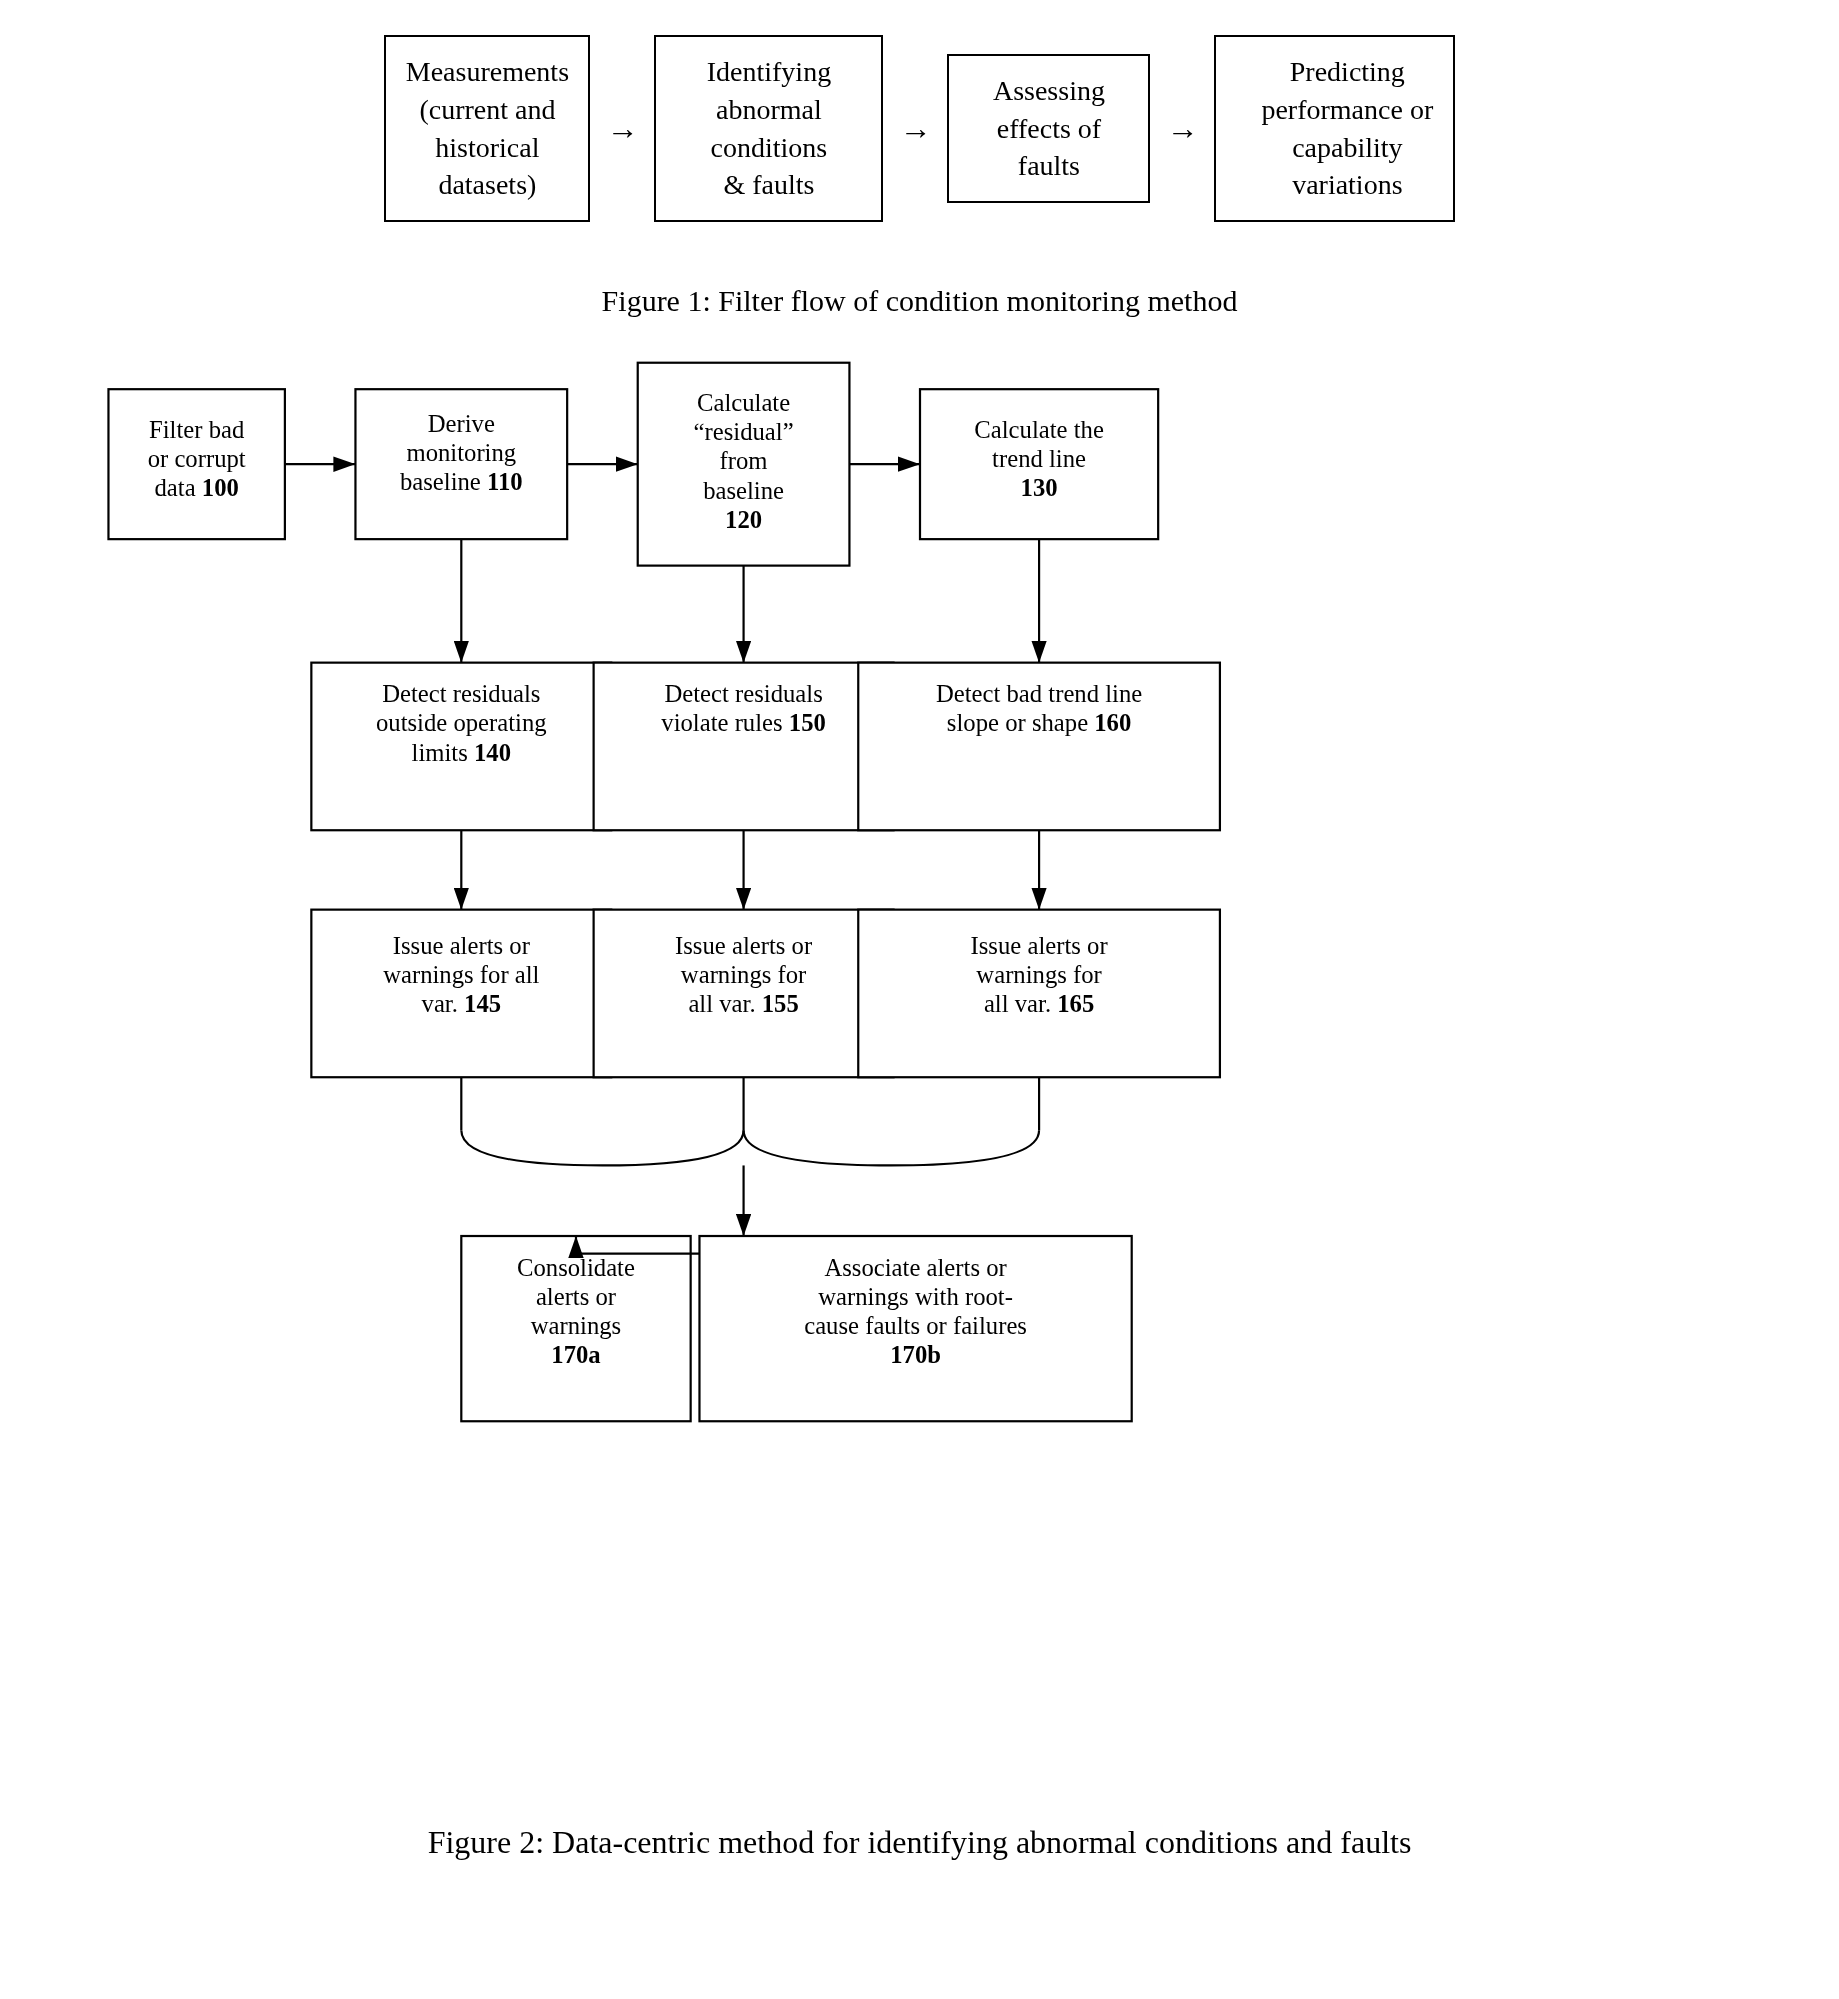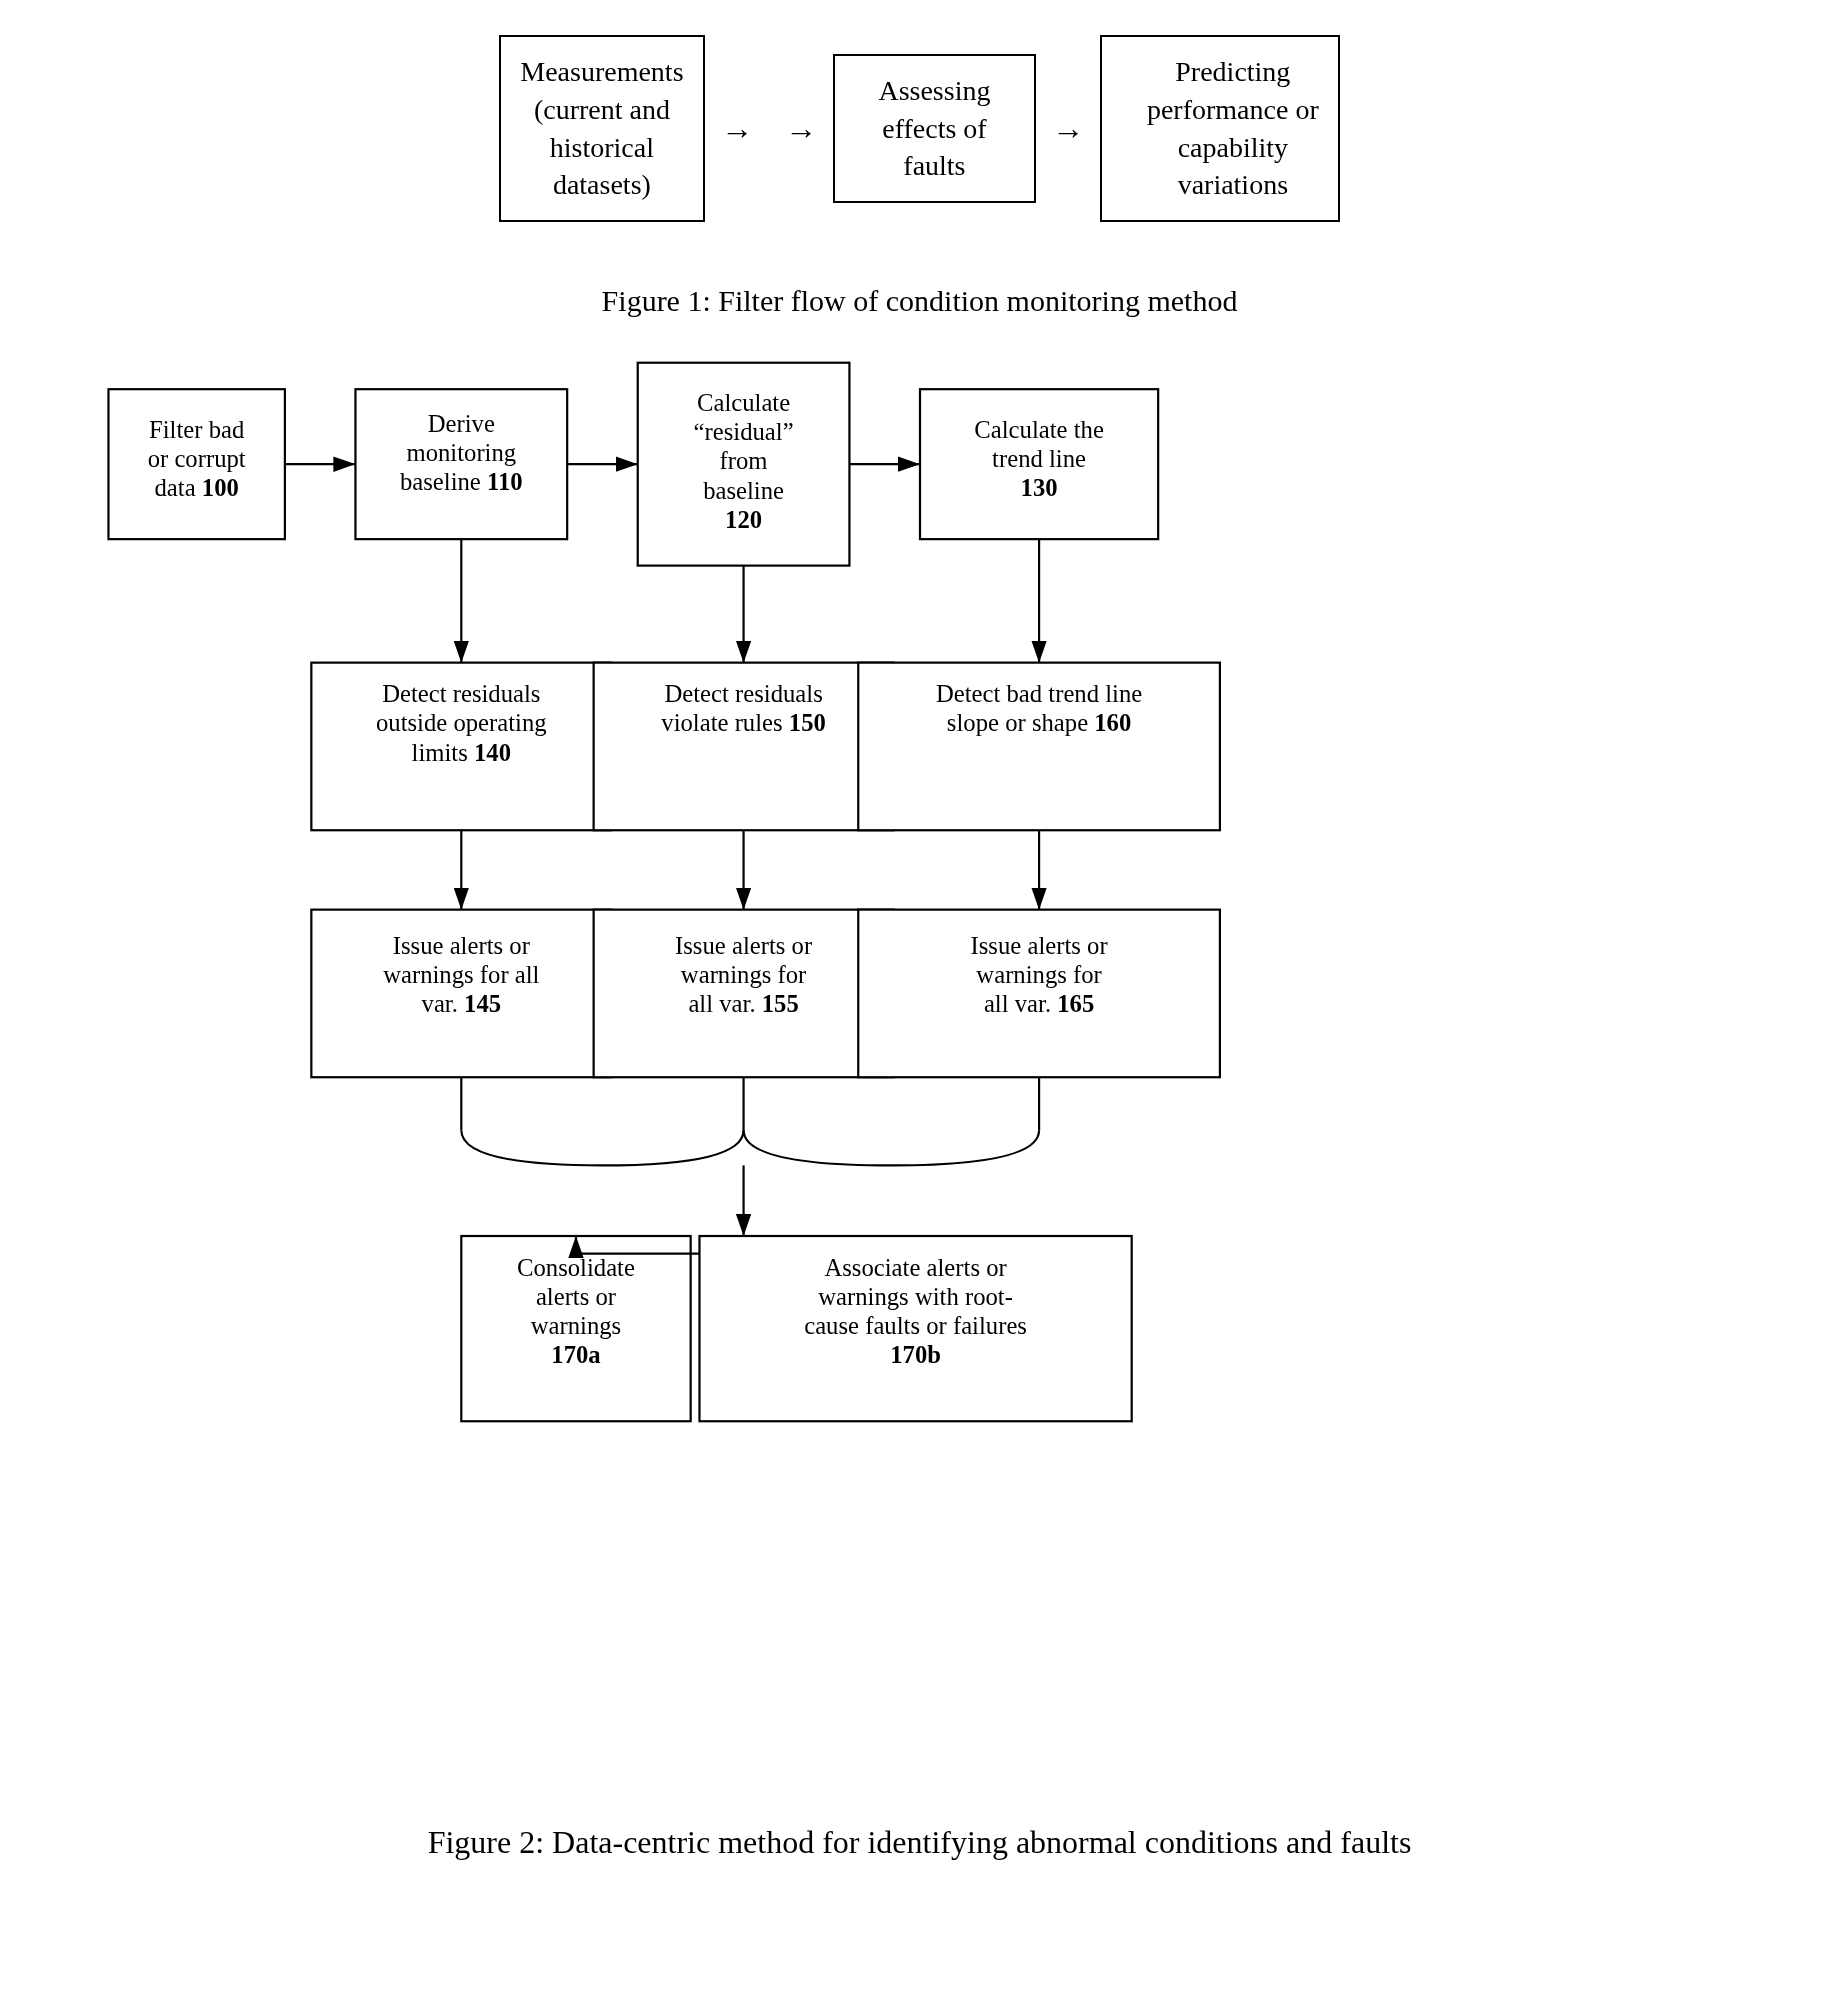--- a/index.html
+++ b/index.html
@@ -84,20 +84,23 @@
 
   <div class="figure1-container">
     <div class="flow-row">
 
       <div class="flow-box" style="min-width:203px;">
         Measurements<br>(current and<br>historical<br>datasets)
       </div>
 
       <div class="arrow-right">→</div>
 
+      <div class="flow-box" style="min-width:229px;">
+        Identifying<br>abnormal<br>conditions<br>&amp; faults
+      </div>
 
       <div class="arrow-right">→</div>
 
       <div class="flow-box" style="min-width:203px;">
         Assessing<br>effects of<br>faults
       </div>
 
       <div class="arrow-right">→</div>
 
       <div class="flow-box" style="min-width:229px;padding-left:45px;">

